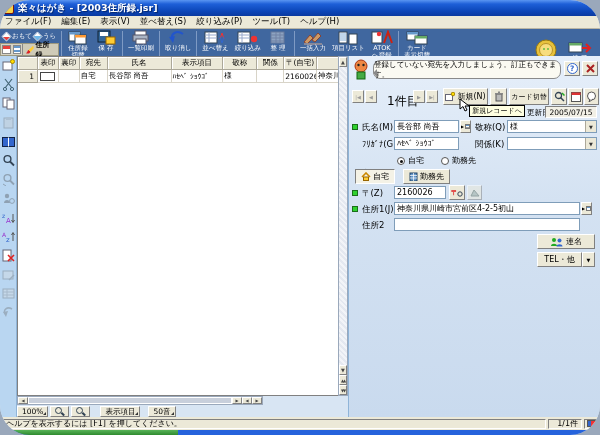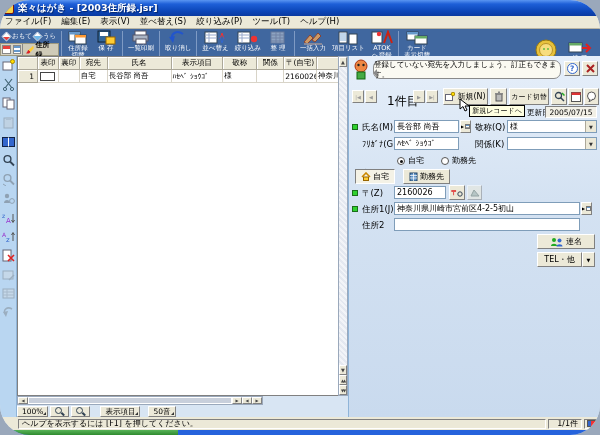--- a/index.html
+++ b/index.html
@@ -121,21 +121,21 @@
   .grid4{width:5px;height:5px;background:
     linear-gradient(#69C,#69C) 0 0/5px 1.2px no-repeat,
     repeating-linear-gradient(180deg,#999 0 1px,#fff 1px 2.5px);border:.5px solid #777;}
   .cursor{z-index:9;}
 
   
   .statusbar{position:absolute;left:0;top:417px;width:600px;height:13px;background:#ECE9D8;
     display:flex;align-items:center;font-size:8px;gap:2px;padding:0 2px;}
   .scell{height:10px;border:1px solid;border-color:#808080 #fff #fff #808080;display:flex;
     align-items:center;padding:0 3px;overflow:hidden;white-space:nowrap;}
-  .s1{flex:1;margin-left:16px;} .s2{width:34px;justify-content:flex-end;} .s3{width:14px;justify-content:center;padding:0;}
+  .s1{flex:1;} .s2{width:34px;justify-content:flex-end;} .s3{width:14px;justify-content:center;padding:0;}
   .sicon{width:9px;height:7px;background:linear-gradient(90deg,#36C 50%,#E33 50%);border:1px solid #555;}
 
   
   .taskbar{position:absolute;left:0;top:430px;width:600px;height:5px;background:#2663DC;}
   .startbtn{position:absolute;left:0;top:0;width:178px;height:5px;
     background:linear-gradient(180deg,#58B458,#2F8A2F);}
 </style>
 </head>
 <body>
 

